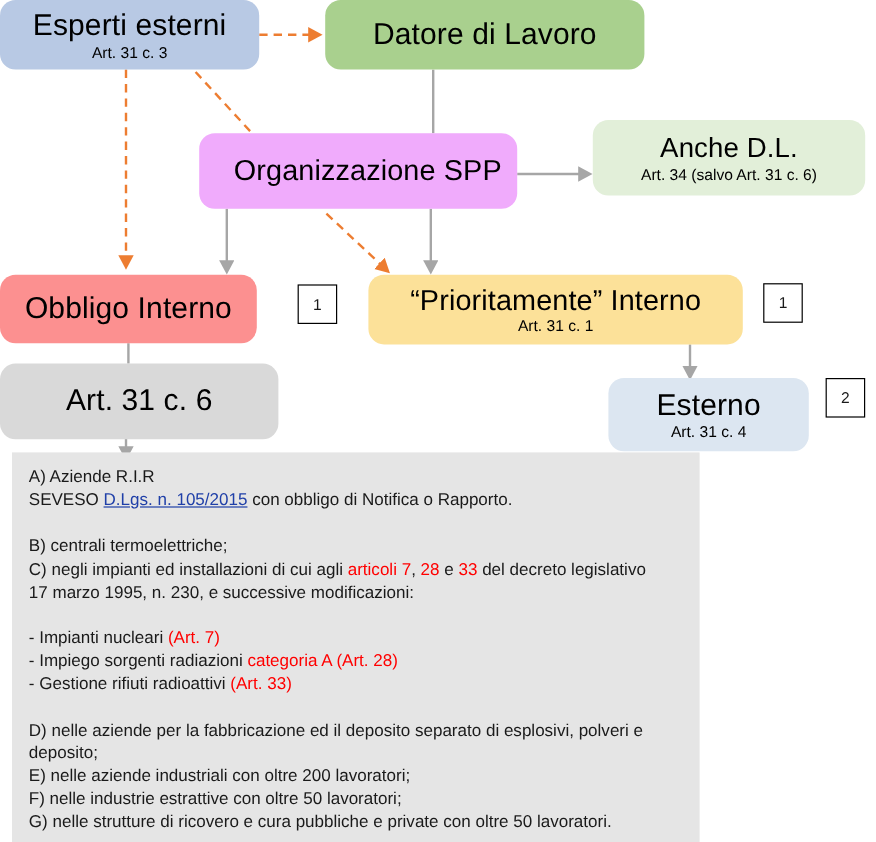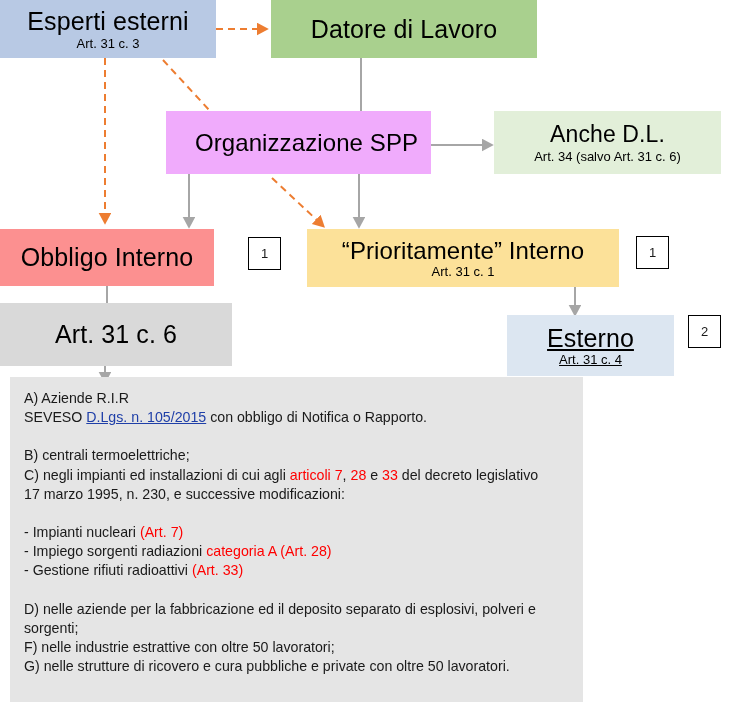--- a/index.html
+++ b/index.html
@@ -14,41 +14,42 @@
   #canvas{position:absolute;left:0;top:0;width:730px;height:702px;}
   .box{
     position:absolute;
     box-sizing:border-box;
     display:flex;
     flex-direction:column;
     align-items:center;
     justify-content:center;
     text-align:center;
     line-height:1.05;
+    border-radius:13px;
   }
   .box .title{font-size:24px;letter-spacing:.1px;white-space:nowrap;}
   .box .sub{font-size:13px;margin-top:3px;white-space:nowrap;}
 
   #box-esperti{left:0;top:0;width:216px;height:58px;background:#b8c9e4;}
   #box-esperti .title{font-size:25px;}
   #box-datore{left:271px;top:0;width:266px;height:58px;background:#a9d08e;justify-content:center;}
   #box-datore .title{font-size:25px;}
   #box-org{left:166px;top:111px;width:265px;height:63px;background:#f0abfc;padding-left:16px;}
   #box-org .title{font-size:24px;}
-  #box-anche{left:494px;top:111px;width:227px;height:63px;background:#e2efd9;}
+  #box-anche{left:494px;top:100px;width:227px;height:63px;background:#e2efd9;}
   #box-anche .title{font-size:23px;}
   #box-anche .sub{font-size:13px;margin-top:4px;}
   #box-obbligo{left:0px;top:229px;width:214px;height:57px;background:#fc9090;}
   #box-obbligo .title{font-size:25px;}
   #box-prior{left:307px;top:229px;width:312px;height:58px;background:#fce199;}
   #box-prior .title{font-size:24px;}
   #box-prior .sub{font-size:13px;margin-top:2px;}
   #box-art316{left:0px;top:303px;width:232px;height:63px;background:#d9d9d9;}
   #box-art316 .title{font-size:25px;}
-  #box-esterno{left:507px;top:315px;width:167px;height:61px;background:#dce6f1;text-decoration:underline;}
+  #box-esterno{left:507px;top:315px;width:167px;height:61px;background:#dce6f1;}
   #box-esterno .title{font-size:25px;}
   #box-esterno .sub{font-size:13px;margin-top:2px;}
 
   .numbox{
     position:absolute;
     box-sizing:border-box;
     border:1.6px solid #000;
     background:#fff;
     display:flex;align-items:center;justify-content:center;
     font-size:13px;
@@ -175,18 +176,19 @@
     <div class="gap"></div>
     <p>B) centrali termoelettriche;</p>
     <p><span>C) negli impianti ed installazioni di cui agli </span><span class="red">articoli 7</span><span>, </span><span class="red">28</span><span> e </span><span class="red">33</span><span> del decreto legislativo</span></p>
     <p>17 marzo 1995, n. 230, e successive modificazioni:</p>
     <div class="gap"></div>
     <p><span>- Impianti nucleari </span><span class="red">(Art. 7)</span></p>
     <p><span>- Impiego sorgenti radiazioni </span><span class="red">categoria A (Art. 28)</span></p>
     <p><span>- Gestione rifiuti radioattivi  </span><span class="red">(Art. 33)</span></p>
     <div class="gap"></div>
     <p>D) nelle aziende per la fabbricazione ed il deposito separato di esplosivi, polveri e</p>
-    <p>sorgenti;</p>
+    <p>deposito;</p>
+    <p>E) nelle aziende industriali con oltre 200 lavoratori;</p>
     <p>F) nelle industrie estrattive con oltre 50 lavoratori;</p>
     <p>G) nelle strutture di ricovero e cura pubbliche e private con oltre 50 lavoratori.</p>
   </div>
 
 </div>
 
 </body></html>

